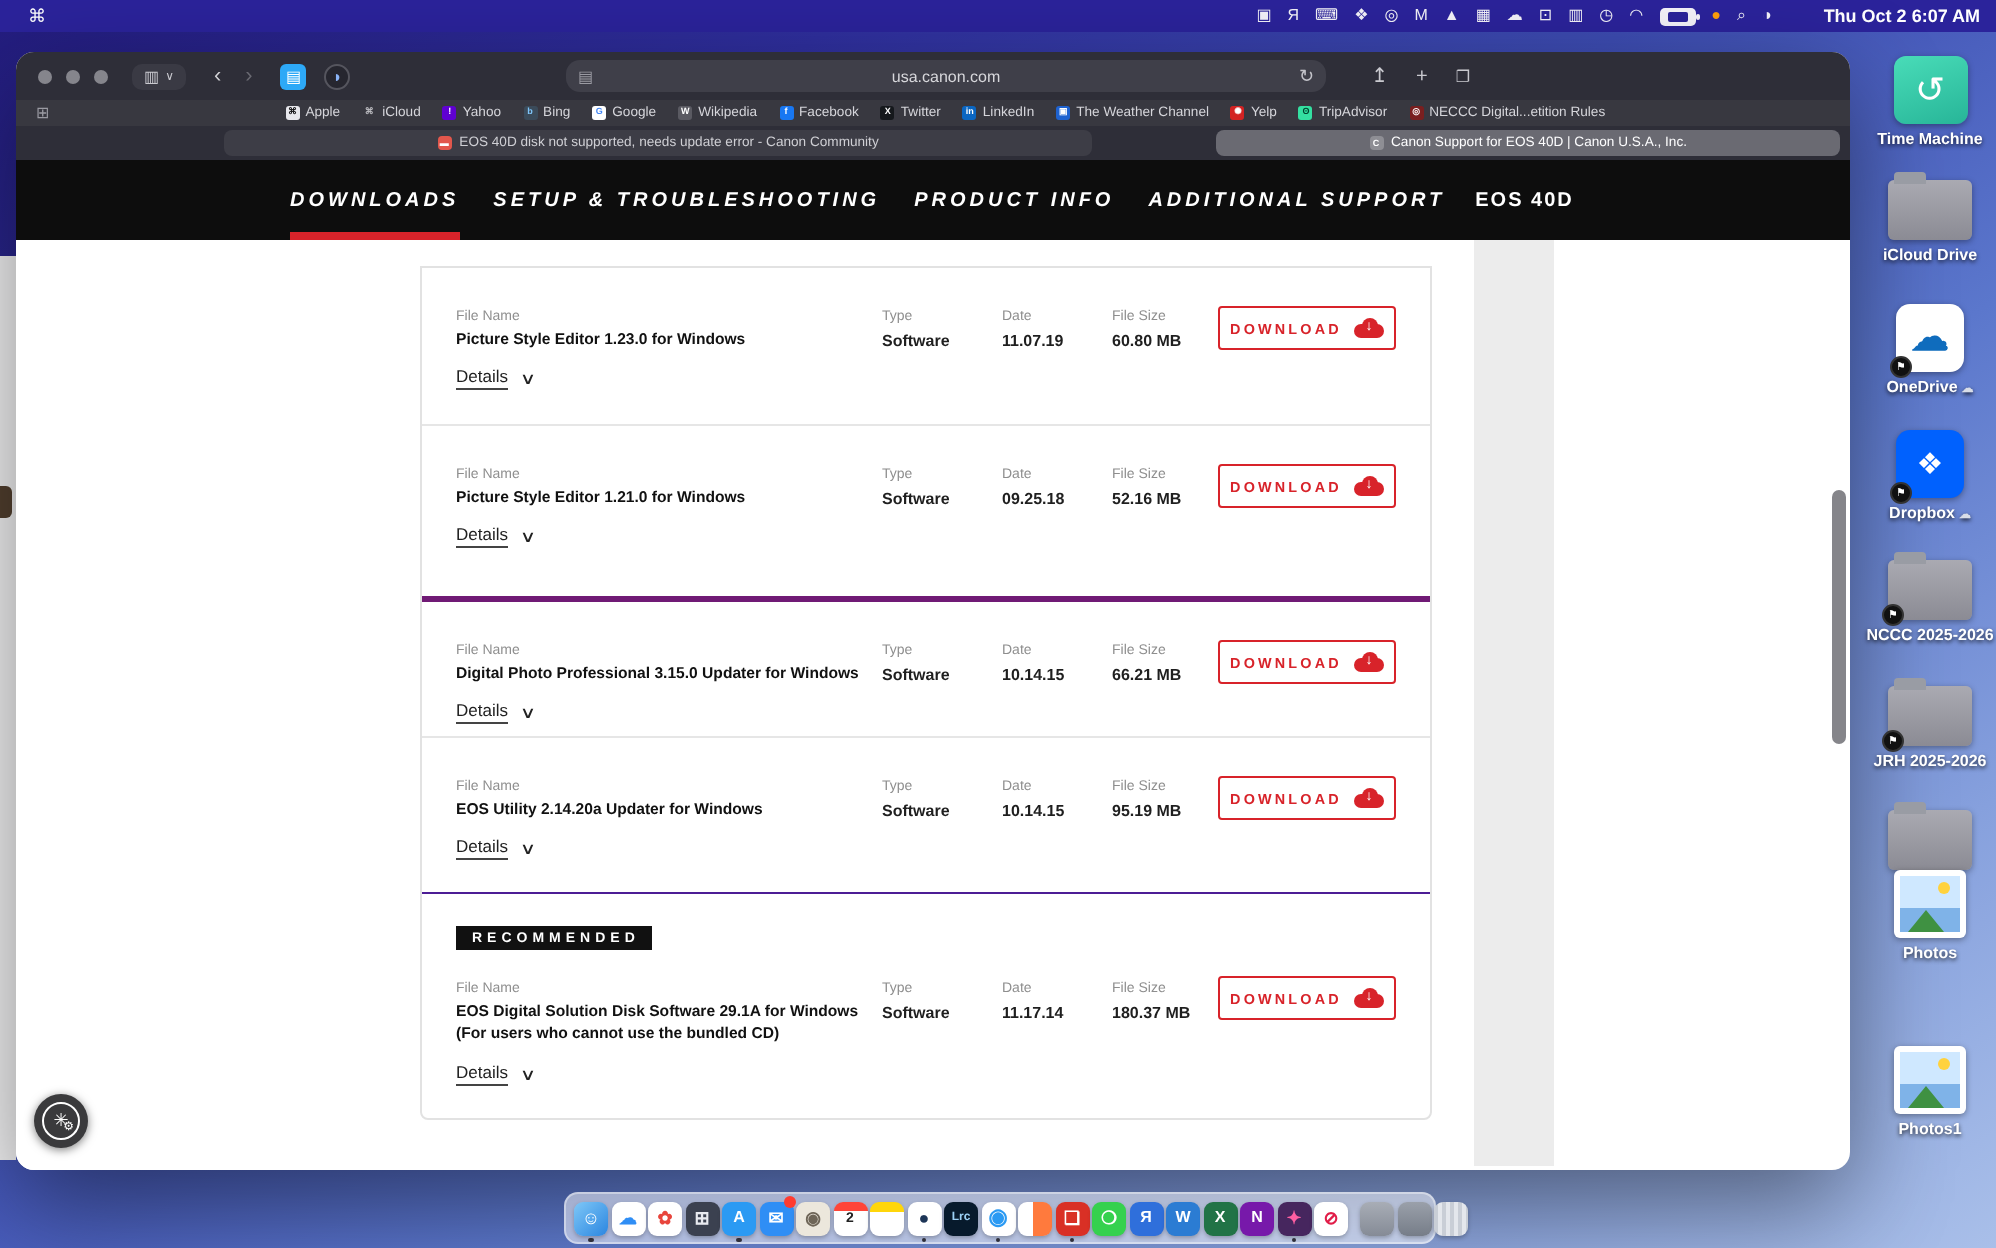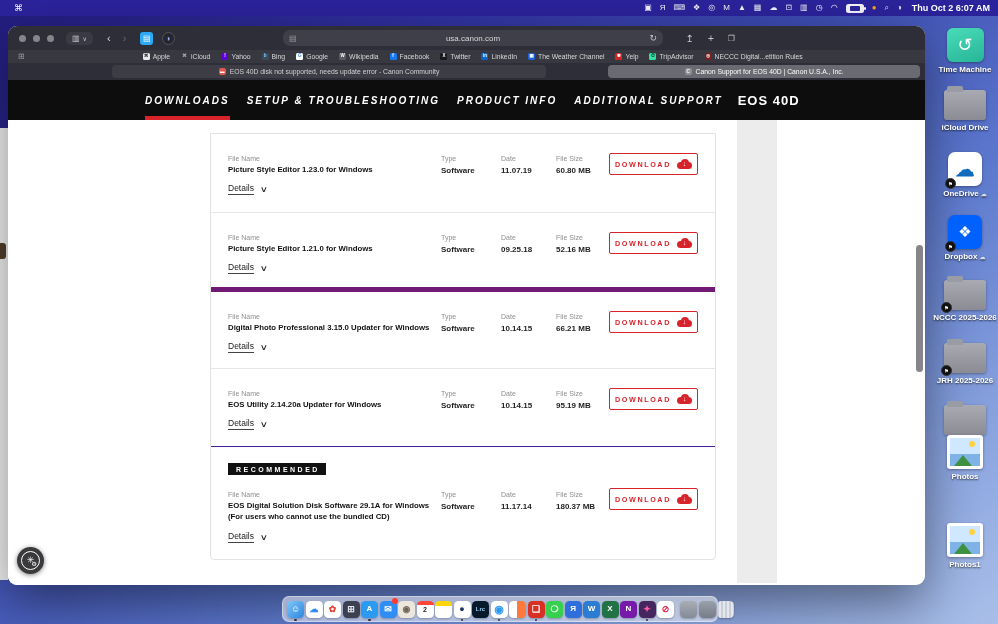--- a/index.html
+++ b/index.html
@@ -14,21 +14,21 @@
     background:var(--menubar_blue); display:flex; align-items:center; color:#fff; font-size:9px; }
   .menubar .apple { margin-left:14px; font-size:9px; }
   .mb-items { display:flex; margin-left:12px; gap:18px; }
   .mb-item { opacity:.95; }
   .mb-item.strong { font-weight:bold; }
   .mb-right { position:absolute; right:8px; top:0; height:16px; display:flex; align-items:center; gap:8px; }
   .mb-ico { font-size:8px; color:rgba(255,255,255,.95); line-height:1; }
   .mb-batt { width:18px; height:9px; background:rgba(255,255,255,.95); border-radius:2.5px; position:relative; display:flex; align-items:center; justify-content:center; }
   .mb-batt i { display:block; width:10px; height:5px; background:#2b239b; border-radius:1px; }
   .mb-batt::after { content:""; position:absolute; right:-2px; top:3px; width:1.5px; height:3px; background:rgba(255,255,255,.95); border-radius:1px; }
-  .mb-clock { font-size:9px; font-weight:bold; margin-left:2px; white-space:nowrap; }
+  .mb-clock { font-size:9px; font-weight:bold; margin-left:18px; white-space:nowrap; }
   
   .white-strip { position:absolute; left:0; top:128px; width:8px; height:452px; background:#f7f7f8; }
   .notch { position:absolute; left:0; top:243px; width:6px; height:16px; background:#53402f; border-radius:0 3px 3px 0; }
   .axs { position:absolute; left:17px; top:547px; width:27px; height:27px; border-radius:50%;
     background:#3a3a3c; box-shadow:0 1px 5px rgba(0,0,0,.5); display:flex; align-items:center; justify-content:center; }
   .axs .ring { width:19px; height:19px; border:1.3px solid #fff; border-radius:50%; display:flex; align-items:center; justify-content:center; color:#fff; font-size:9px; line-height:1; position:relative; }
   .axs .gear { position:absolute; right:2px; bottom:2px; color:#fff; font-size:6px; line-height:1; }
   
   .window { position:absolute; left:8px; top:26px; width:917px; height:559px;
     border-radius:9px; overflow:hidden; background:#fff; box-shadow:0 18px 50px rgba(0,0,0,.45); }
@@ -58,26 +58,26 @@
   .tab { position:absolute; top:2px; height:13px; border-radius:4px; display:flex; align-items:center; justify-content:center; gap:4px; font-size:6.8px; white-space:nowrap; overflow:hidden; }
   .tab .tfav { width:7px; height:7px; border-radius:2px; display:flex; align-items:center; justify-content:center; font-size:4.5px; font-weight:bold; }
   .tab1 { left:104px; width:434px; background:#3d3d46; color:#cfcfd4; }
   .tab2 { left:600px; width:312px; background:#6a6a72; color:#fdfdfe; }
   
   .sitenav { position:absolute; left:0; top:54px; width:917px; height:40px; background:var(--canon_black);
     display:flex; align-items:stretch; padding-left:137px; }
   .nav-links { display:flex; gap:17px; align-items:stretch; }
   .nav-link { position:relative; display:flex; align-items:center; color:#fff; font-size:10px; font-weight:bold; letter-spacing:2px; white-space:nowrap;font-style:italic; }
   .nav-link.active::after { content:""; position:absolute; left:0; right:0; bottom:0; height:4px; background:var(--accent); }
-  .nav-model { display:flex; align-items:center; margin-left:15px; color:#fff; font-size:13px; letter-spacing:1px; font-weight:bold; }
+  .nav-model { display:flex; align-items:center; margin-left:15px; color:#fff; font-size:10px; letter-spacing:1px; font-weight:bold; }
   .content { position:absolute; left:0; top:94px; width:807px; height:465px; background:var(--page_white); }
   .gray-band { position:absolute; left:729px; top:0; width:40px; height:463px; background:#ececec; }
   .card { position:absolute; left:202px; top:13px; width:506px; height:427px; border:1px solid #e2e2e2; border-radius:0 0 4px 4px; background:#fff; }
   .row { position:absolute; left:0; width:504px; height:78px; }
-  .r0 { top:0; } .r1 { top:78px; border-top:1px solid #e6e6e6; } .r2 { top:153px; border-top:5px solid #701a75; }
+  .r0 { top:0; } .r1 { top:78px; border-top:1px solid #e6e6e6; } .r2 { top:164px; border-top:3px solid #701a75; }
   .r3 { top:234px; border-top:1px solid #e6e6e6; } .r4 { top:312px; height:114px; border-top:1px solid #4c1d95; }
   .col-label { position:absolute; color:#8e8e8e; font-size:7px; }
   .col-value { position:absolute; color:#1f1f1f; font-size:8px; font-weight:bold; }
   .file-name { position:absolute; left:17px; top:31px; width:205px; color:#111; font-size:7.8px; font-weight:bold; line-height:1.35; }
   .lab-name { left:17px; top:21px; } .lab-type { left:230px; top:21px; } .lab-date { left:290px; top:21px; } .lab-size { left:345px; top:21px; }
   .val-type { left:230px; top:32px; } .val-date { left:290px; top:32px; } .val-size { left:345px; top:32px; }
   .details { position:absolute; left:17px; top:49px; display:flex; align-items:center; gap:7px; cursor:pointer; }
   .details .dtxt { color:#222; font-size:8.5px; border-bottom:1px solid #444; padding-bottom:1px; }
   .details .chev { color:#222; font-size:8px; transform:scaleX(1.4); }
   .dl-btn { position:absolute; left:398px; top:19px; width:89px; height:22px; background:#fff; border:1.5px solid var(--accent);

